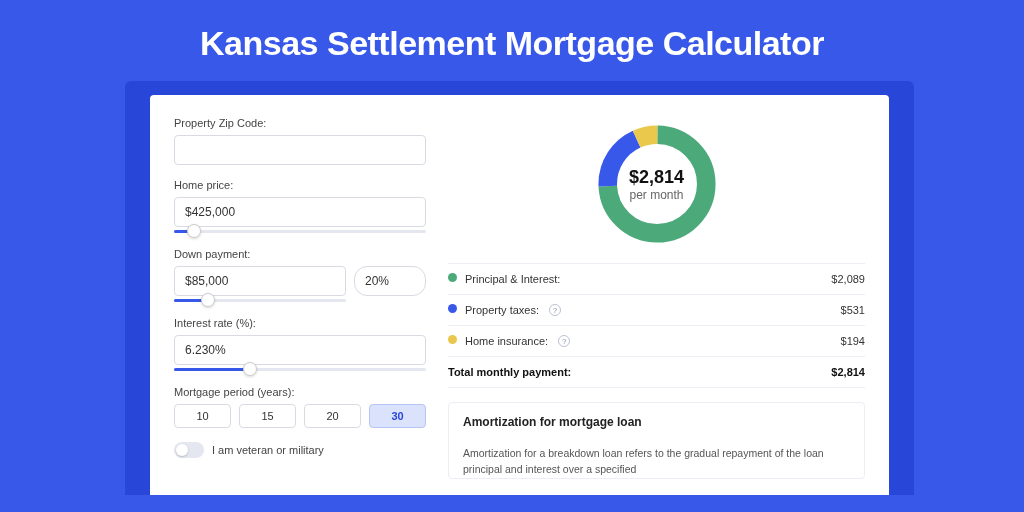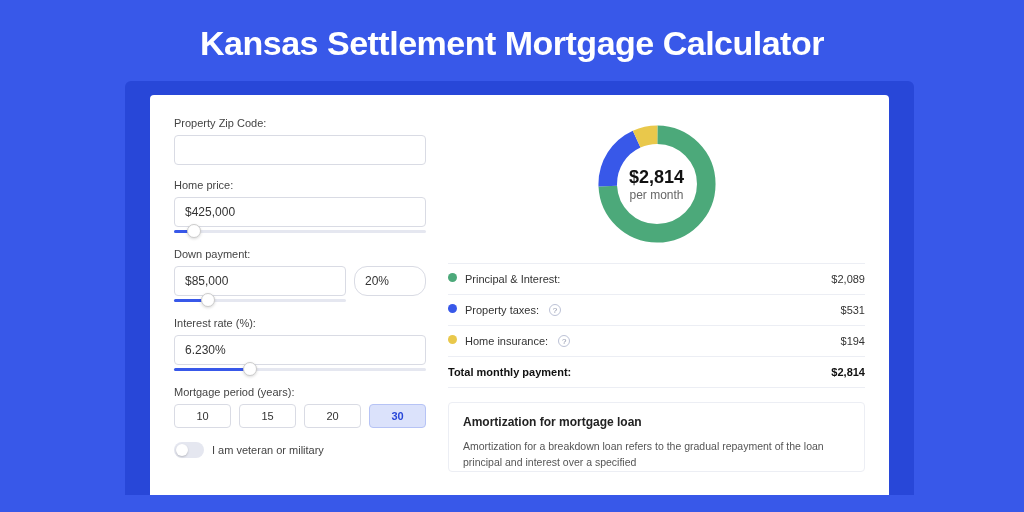--- a/index.html
+++ b/index.html
@@ -124,21 +124,21 @@
   .legend-row.total { font-weight: 700; color: #111; }
   .legend-row.total .legend-left { gap: 0; }
   .info-icon {
     width: 12px; height: 12px; border: 1px solid #bcc2d6; border-radius: 50%;
     display: inline-flex; align-items: center; justify-content: center;
     font-size: 8px; color: #8a90a7; margin-left: 2px;
   }
   .amort {
     margin-top: 14px; border: 1px solid #eceef4; border-radius: 4px; padding: 12px 14px 0;
   }
-  .amort-title { font-size: 12px; font-weight: 700; color: #222; margin-bottom: 10px; }
+  .amort-title { font-size: 12px; font-weight: 700; color: #222; margin-bottom: 17px; }
   .amort-text { font-size: 10.5px; color: #555; line-height: 1.5; }
 </style>
 </head>
 <body>
 
 <h1 class="page-title">Kansas Settlement Mortgage Calculator</h1>
 
 <div class="frame">
   <div class="card">
 

